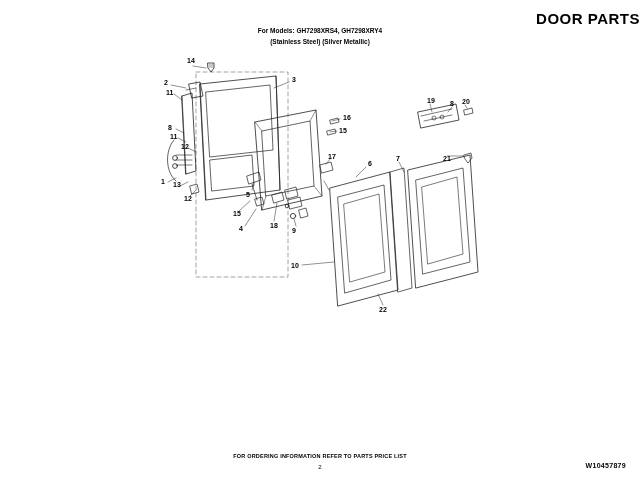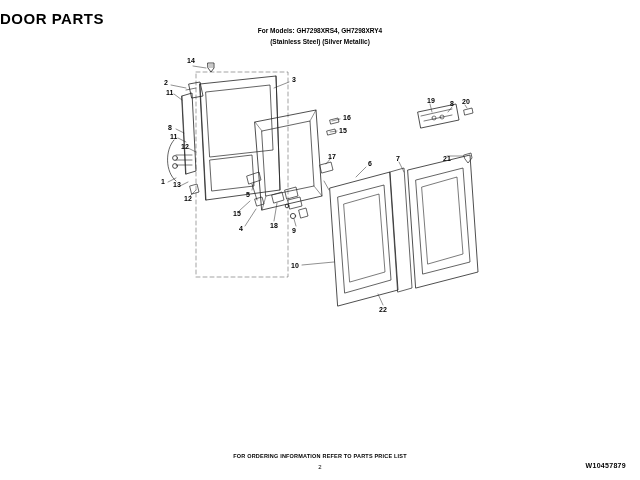--- a/index.html
+++ b/index.html
@@ -19,21 +19,21 @@
     position: absolute;
     left: 0; top: 0;
     width: 640px;
     height: 480px;
     background: #ffffff;
   }
   .title {
     position: absolute;
     left: 0; top: 10px;
     width: 640px;
-    text-align: left;
+    text-align: right;
     font-size: 15px;
     font-weight: bold;
     letter-spacing: 0.5px;
   }
   .subtitle {
     position: absolute;
     left: 0; top: 27px;
     width: 640px;
     text-align: center;
     font-size: 6.5px;

